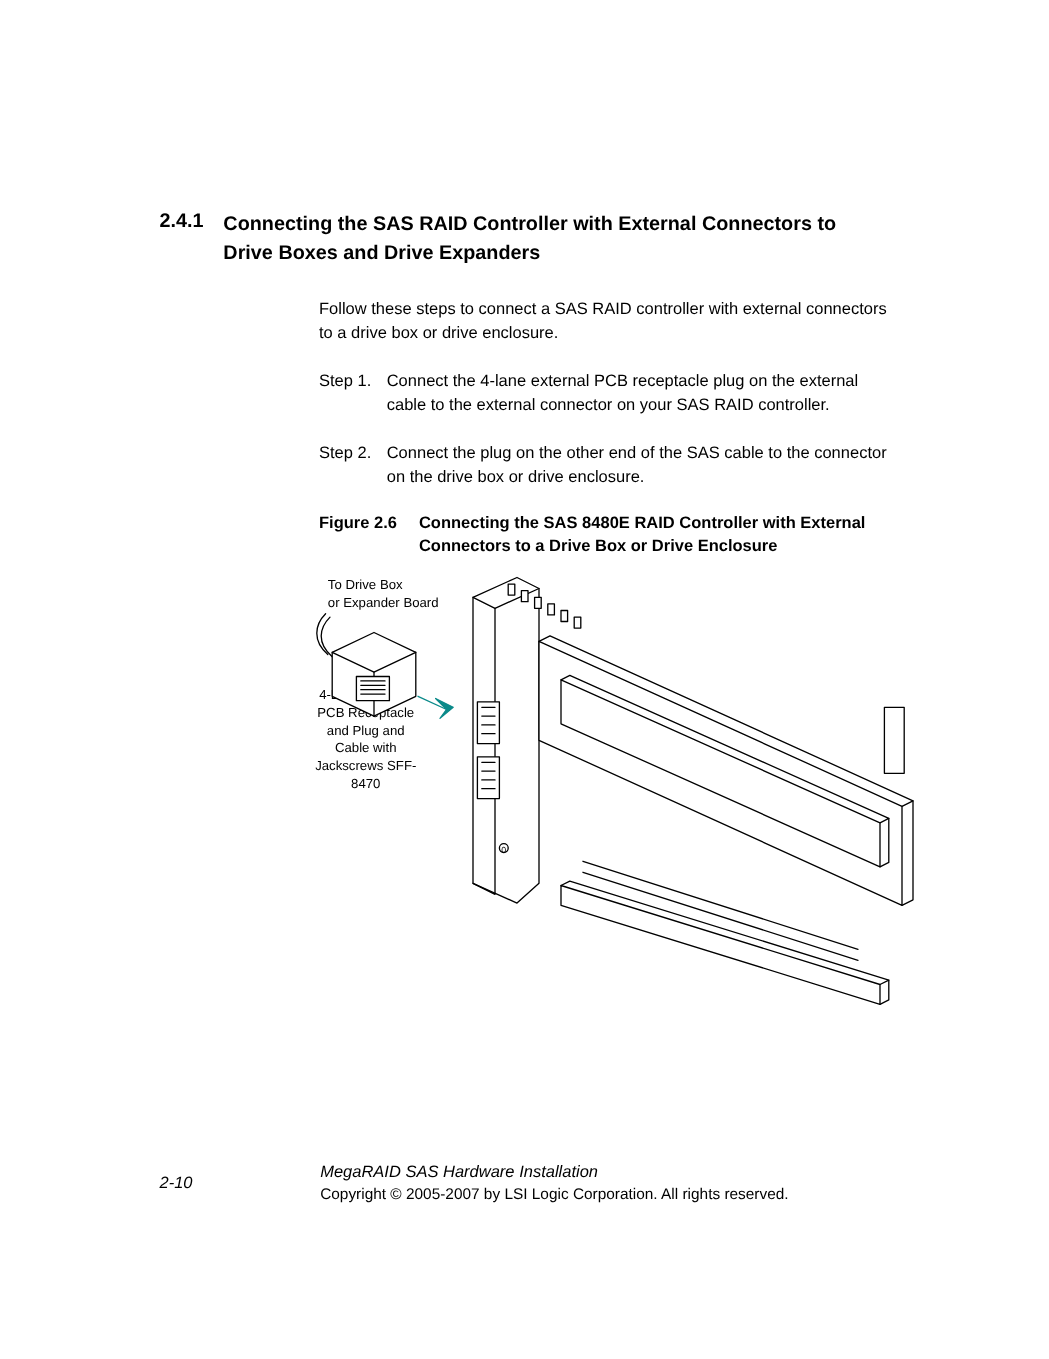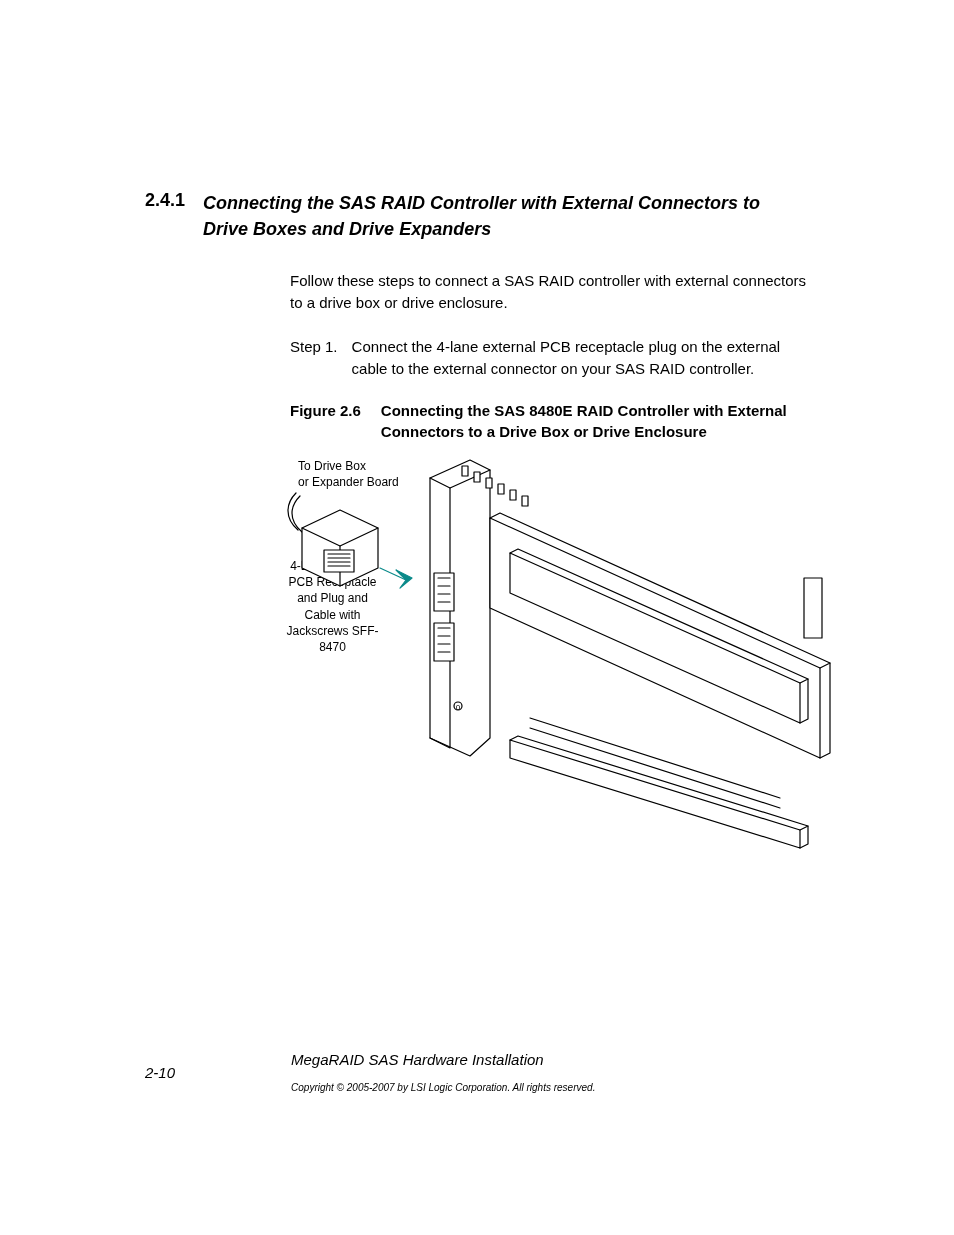--- a/index.html
+++ b/index.html
@@ -24,21 +24,20 @@
   .heading-num {
     font-weight: 700;
     font-size: 18px;
     white-space: nowrap;
   }
   .heading-title {
     font-weight: 700;
     font-size: 18px;
     line-height: 1.45;
     max-width: 590px;
-    font-style: italic;
   }
   .body-block {
     margin-left: 145px;
     font-size: 15px;
     line-height: 1.48;
     max-width: 520px;
   }
   .para {
     margin-bottom: 20px;
   }
@@ -96,25 +95,24 @@
     gap: 116px;
   }
   .footer-page {
     font-style: italic;
     font-size: 15px;
   }
   .footer-center { }
   .footer-title {
     font-style: italic;
     font-size: 15px;
-    margin-bottom: 14px;
+    margin-bottom: 3px;
   }
   .footer-copy {
-    font-size: 10px;
-    font-style: italic;
+    font-size: 14px;
   }
 </style>
 </head>
 <body>
 
 <div class="page">
 
   <div class="heading-row">
     <div class="heading-num">2.4.1</div>
     <div class="heading-title">Connecting the SAS RAID Controller with External Connectors to Drive Boxes and Drive Expanders</div>
@@ -122,20 +120,24 @@
 
   <div class="body-block">
 
 
     <div class="para">Follow these steps to connect a SAS RAID controller with external connectors to a drive box or drive enclosure.</div>
 
     <div class="steps">
       <div class="step-row">
         <div class="step-label">Step 1.</div>
         <div class="step-text">Connect the 4-lane external PCB receptacle plug on the external cable to the external connector on your SAS RAID controller.</div>
+      </div>
+      <div class="step-row">
+        <div class="step-label">Step 2.</div>
+        <div class="step-text">Connect the plug on the other end of the SAS cable to the connector on the drive box or drive enclosure.</div>
       </div>
     </div>
 
     <div class="figure-caption-row">
       <div class="figure-label">Figure 2.6</div>
       <div class="figure-title">Connecting the SAS 8480E RAID Controller with External Connectors to a Drive Box or Drive Enclosure</div>
     </div>
 
     <div class="figure-area">
 

